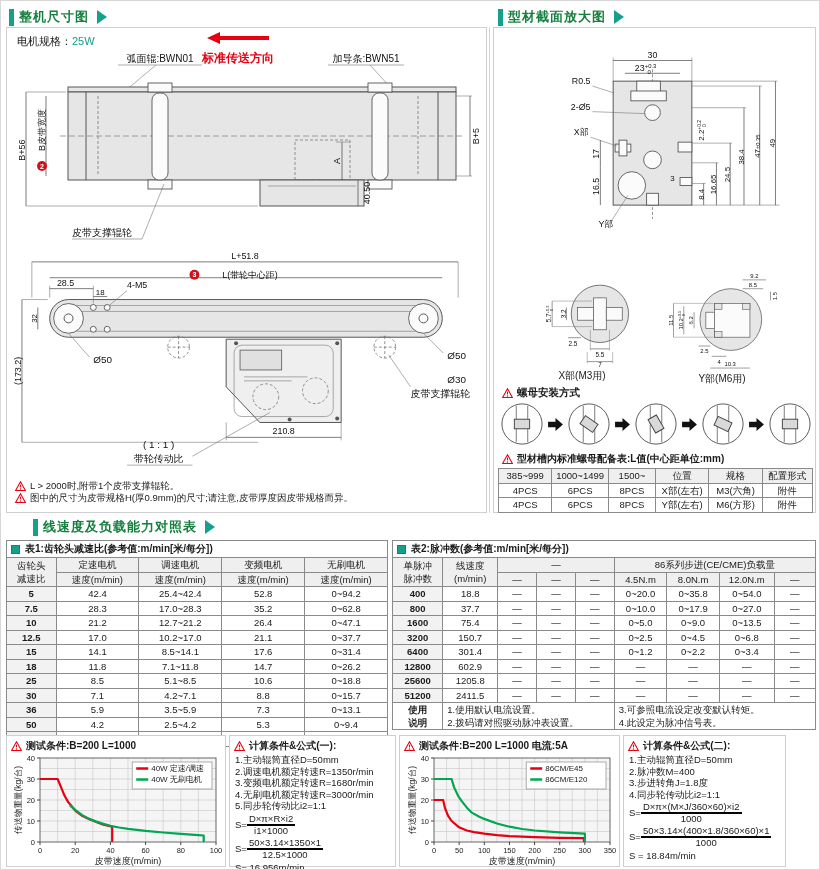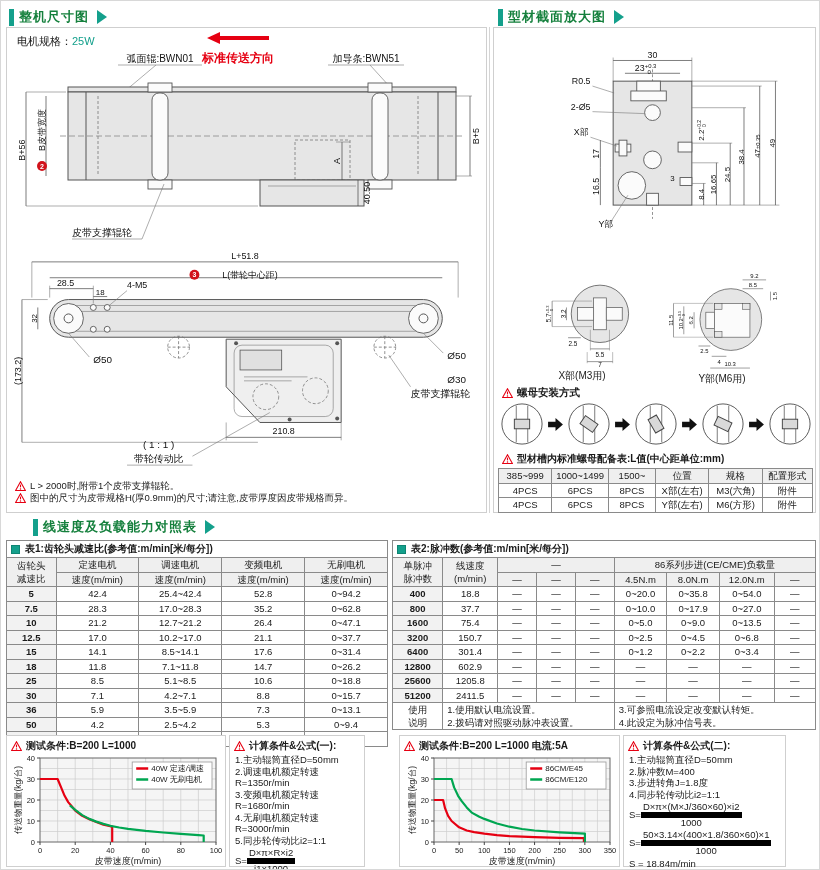--- a/index.html
+++ b/index.html
@@ -35,21 +35,21 @@
 table{border-collapse:collapse;width:100%;table-layout:fixed;}
 td,th{border:1px solid #8a8a8a;font-size:9.5px;text-align:center;padding:0 1px;line-height:13.5px;font-weight:normal;overflow:hidden;white-space:nowrap;}
 th{background:#efefef;}
 td.rh{background:#f2f2f2;font-weight:bold;}
 .tbl-caption{display:flex;align-items:center;gap:5px;font-size:10px;font-weight:bold;border:1px solid #8a8a8a;border-bottom:none;padding:2px 4px;background:#fff;height:17px;}
 .sq{width:9px;height:9px;background:#14a08c;border:1px solid #0e8573;flex:none;}
 .use-notes{text-align:left;padding-left:4px;line-height:13px;margin-left:36px;}
 .chart-title,.f-title{display:flex;align-items:center;gap:4px;font-size:10px;font-weight:bold;padding:3px 4px 0 4px;}
 .f-body{font-size:9.5px;line-height:11.5px;padding:1px 5px;}
 .frac{display:inline-block;text-align:center;vertical-align:middle;line-height:10px;}
-.frac .num{display:block;border-bottom:6px solid #000000;padding:0 2px;}
+.frac .num{display:block;border-bottom:2px solid #000000;padding:0 2px;}
 .frac .den{display:block;}
 .feq{margin-top:2px;}
 .result{margin-top:2px;}
 .badge{fill:#d1121b;}
 .badge-t{font-size:7px;fill:#fff;font-weight:bold;}
 </style>
 </head>
 <body>
 
 <div class="page">
@@ -675,21 +675,21 @@
             <td>—</td>
             <td>—</td>
             <td>—</td>
             <td>—</td>
             <td>—</td>
             <td>—</td>
           </tr>
         </tbody>
       <tbody>
         <tr>
-          <td style="line-height:13px;"><span>使用</span><br><span>说明</span></td>
+          <td style="line-height:13px;font-weight:bold;"><span>使用</span><br><span>说明</span></td>
           <td colspan="4" class="use-notes"><span>1.使用默认电流设置。</span><br><span>2.拨码请对照驱动脉冲表设置。</span></td>
           <td colspan="4" class="use-notes"><span>3.可参照电流设定改变默认转矩。</span><br><span>4.此设定为脉冲信号表。</span></td>
         </tr>
       </tbody>
     </table>
   </div>
 
   <div class="cbox" style="left:5px;top:734px;width:220px;height:132px;">
     <div class="chart-title">
       <span class="warn">
@@ -747,21 +747,21 @@
         <rect x="122.19999999999999" y="9" width="79.80000000000001" height="27" fill="#fff" stroke="#999" stroke-width="0.8"></rect>
         <line x1="126.19999999999999" y1="15.5" x2="138.2" y2="15.5" stroke="#e60012" stroke-width="2.5"></line>
         <text x="141.2" y="18" font-size="8" fill="#222">40W 定速/调速</text>
         <line x1="126.19999999999999" y1="26.5" x2="138.2" y2="26.5" stroke="#00a651" stroke-width="2.5"></line>
         <text x="141.2" y="29" font-size="8" fill="#222">40W 无刷电机</text>
         <text x="118" y="111" font-size="9" text-anchor="middle" fill="#222">皮带速度(m/min)</text>
         <text transform="rotate(-90 8 47)" x="8" y="50" font-size="8.5" text-anchor="middle" fill="#222">传送物重量(kg/台)</text>
       </svg>
   </div>
 
-  <div class="cbox" style="left:228px;top:734px;width:136px;height:132px;">
+  <div class="cbox" style="left:228px;top:734px;width:167px;height:132px;">
     <div class="f-title">
       <span class="warn">
           <svg width="11" height="10" viewBox="0 0 12 11">
             <path d="M6 .8L11.4 10.4H.6Z" fill="none" stroke="#e60012" stroke-width="1.2"></path>
             <line x1="6" y1="4" x2="6" y2="7" stroke="#e60012" stroke-width="1.2"></line>
             <circle cx="6" cy="8.7" r=".8" fill="#e60012"></circle>
           </svg>
         </span>
       <span>计算条件&amp;公式(一):</span>
     </div>

